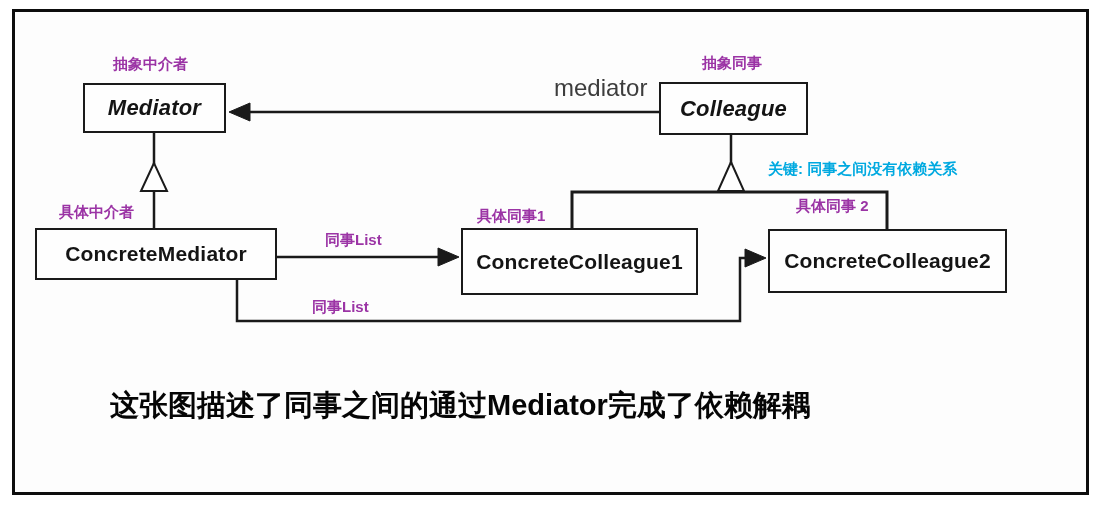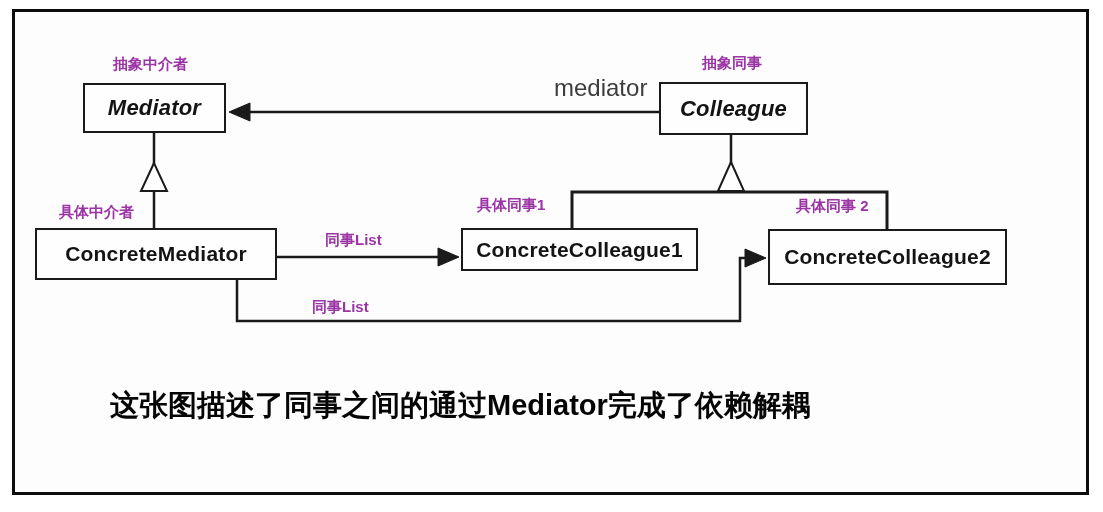--- a/index.html
+++ b/index.html
@@ -43,34 +43,34 @@
     display: flex;
     align-items: center;
     justify-content: center;
     white-space: nowrap;
     letter-spacing: 0.2px;
   }
   .class-box.abstract { font-style: italic; font-size: 22px; }
   .box-mediator           { left: 83px;  top: 83px;  width: 143px; height: 50px; }
   .box-colleague          { left: 659px; top: 82px;  width: 149px; height: 53px; }
   .box-concrete-mediator  { left: 35px;  top: 228px; width: 242px; height: 52px; }
-  .box-concrete-colleague1{ left: 461px; top: 228px; width: 237px; height: 43px; }
-  .box-concrete-colleague2{ left: 768px; top: 229px; width: 239px; height: 56px; }
+  .box-concrete-colleague1{ left: 461px; top: 228px; width: 237px; height: 67px; }
+  .box-concrete-colleague2{ left: 768px; top: 229px; width: 239px; height: 64px; }
 
   .annotation {
     position: absolute;
     color: var(--annotation-purple);
     font-size: 15px;
     font-weight: bold;
     white-space: nowrap;
   }
   .ann-abstract-mediator   { left: 113px; top: 55px; }
   .ann-abstract-colleague  { left: 702px; top: 54px; }
   .ann-concrete-mediator   { left: 46px;  top: 203px; margin-left: 13px; }
-  .ann-concrete-colleague1 { left: 477px; top: 196px; }
+  .ann-concrete-colleague1 { left: 477px; top: 207px; }
   .ann-concrete-colleague2 { left: 796px; top: 197px; }
 
   .key-note {
     position: absolute;
     left: 768px; top: 160px;
     color: var(--key-note-cyan);
     font-size: 15px;
     font-weight: bold;
     white-space: nowrap;
   }
@@ -138,20 +138,21 @@
       <polyline points="237,280 237,321 740,321 740,258 748,258" stroke-width="2.5"></polyline>
       <polygon class="filled-head" points="766,258 745,249 745,267"></polygon>
     </g>
   </svg>
 
   <div class="annotation ann-abstract-mediator">抽象中介者</div>
   <div class="annotation ann-abstract-colleague">抽象同事</div>
   <div class="annotation ann-concrete-mediator">具体中介者</div>
   <div class="annotation ann-concrete-colleague1">具体同事1</div>
   <div class="annotation ann-concrete-colleague2">具体同事 2</div>
+  <div class="key-note">关键: 同事之间没有依赖关系</div>
 
   <div class="class-box abstract box-mediator">Mediator</div>
   <div class="class-box abstract box-colleague">Colleague</div>
   <div class="class-box box-concrete-mediator">ConcreteMediator</div>
   <div class="class-box box-concrete-colleague1">ConcreteColleague1</div>
   <div class="class-box box-concrete-colleague2">ConcreteColleague2</div>
 
   <div class="edge-label lbl-mediator-ref">mediator</div>
   <div class="edge-label lbl-list-top">同事List</div>
   <div class="edge-label lbl-list-bottom">同事List</div>

